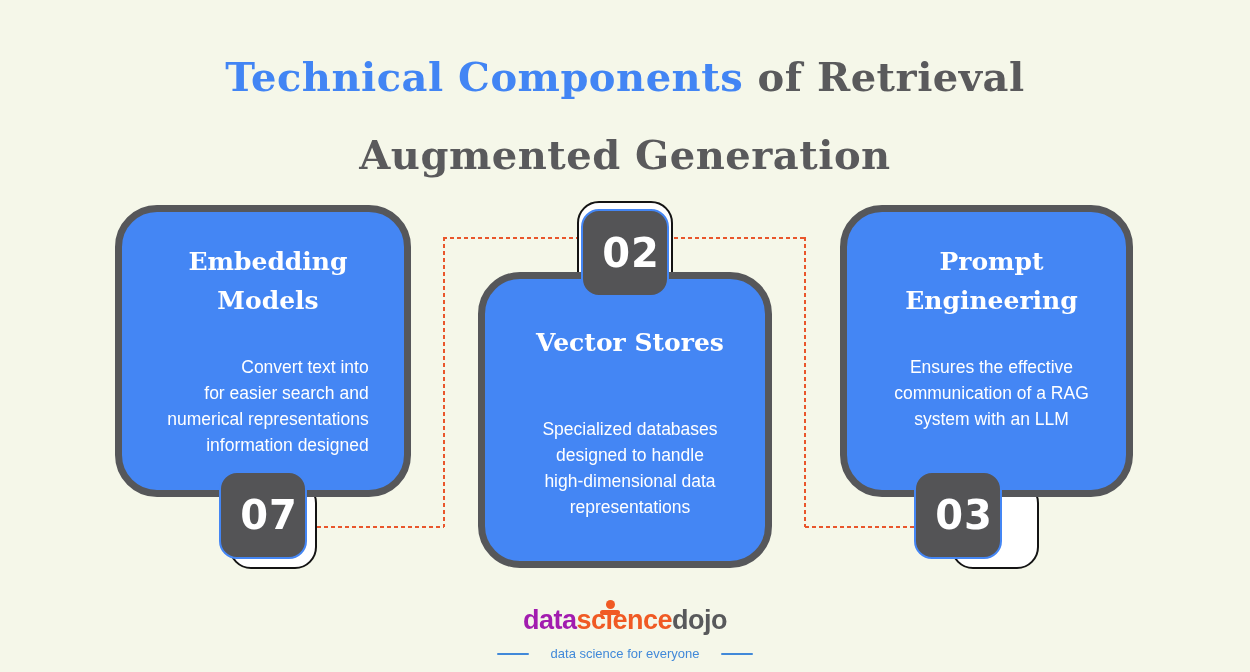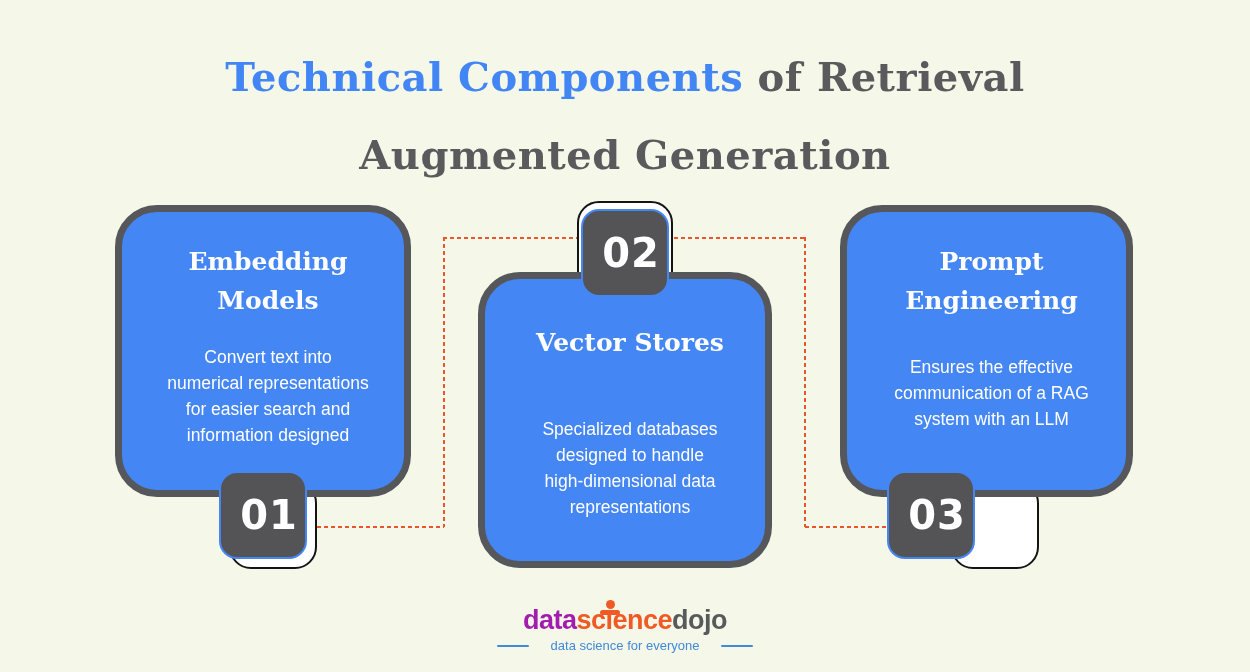--- a/index.html
+++ b/index.html
@@ -36,59 +36,59 @@
     display:flex;flex-direction:column;align-items:center;padding-left:10px;
   }
   .c1{left:115px;top:205px;width:296px;height:292px;padding-top:30px;}
   .c2{left:478px;top:272px;width:294px;height:296px;padding-top:44px;}
   .c3{left:840px;top:205px;width:293px;height:292px;padding-top:30px;}
   .card-title{
     font-family:"DejaVu Serif",serif;font-weight:bold;color:#ffffff;
     font-size:25px;line-height:39px;text-align:center;max-width:215px;
   }
   .card-desc{color:#ffffff;font-size:17.5px;line-height:26px;text-align:center;}
-  .c1 .card-desc{margin-top:24px;}
+  .c1 .card-desc{margin-top:34px;text-align:right;}
   .c2 .card-desc{margin-top:54px;}
   .c3 .card-desc{margin-top:34px;}
 
   
   .badge-backing{
     position:absolute;z-index:2;box-sizing:border-box;
     background:#ffffff;border:2px solid #141414;border-radius:22px;
   }
   .bk1{left:229px;top:481px;width:88px;height:88px;}
   .bk2{left:577px;top:201px;width:96px;height:96px;}
   .bk3{left:951px;top:481px;width:88px;height:88px;}
   .badge{
     position:absolute;z-index:4;box-sizing:border-box;width:88px;height:88px;
     background:#545456;border:2.5px solid #4486f4;border-radius:18px;
     display:flex;align-items:center;justify-content:center;
     color:#ffffff;font-family:"DejaVu Sans",sans-serif;font-weight:bold;
     font-size:40px;letter-spacing:1px;padding-left:12px;
   }
   .bd1{left:219px;top:471px;}
   .bd2{left:581px;top:209px;}
-  .bd3{left:887px;top:471px;}
+  .bd3{left:914px;top:471px;}
 
   
   .logo{position:absolute;left:0;right:0;top:604px;text-align:center;z-index:5;}
   .logo-word{
     font-family:"Liberation Sans",sans-serif;font-weight:bold;
     font-size:27px;line-height:32px;letter-spacing:-0.5px;
   }
   .lw-data{color:#a21caf;}
   .lw-science{color:#f05a24;}
   .lw-dojo{color:#58595b;}
   .sci-i{position:relative;display:inline-block;}
   .p-legs{position:absolute;left:-6px;top:6px;width:20px;height:4.5px;
     border-radius:2.5px;background:#f05a24;}
   .p-head{position:absolute;left:0px;top:-4px;width:9px;height:9px;
     border-radius:50%;background:#f05a24;}
   .logo-tagline{
-    margin-top:2px;color:#4189d9;font-size:13px;line-height:16px;
+    margin-top:10px;color:#4189d9;font-size:13px;line-height:16px;
     display:flex;align-items:center;justify-content:center;gap:22px;
   }
   .tag-line{display:inline-block;width:32px;height:2px;background:#4189d9;border-radius:1px;}
 </style>
 </head>
 <body>
 
 <div id="canvas">
 
   <h1 class="page-title"><span class="title-accent">Technical Components</span><span> of Retrieval Augmented Generation</span></h1>
@@ -100,22 +100,22 @@
   <div class="dash-h seg-br"></div>
 
   <div class="badge-backing bk1"></div>
   <div class="badge-backing bk2"></div>
   <div class="badge-backing bk3"></div>
 
   <div class="card c1">
     <div class="card-title">Embedding Models</div>
     <div class="card-desc">
       <div>Convert text into</div>
+      <div>for easier search and</div>
       <div>numerical representations</div>
-      <div>for easier search and</div>
       <div>information designed</div>
     </div>
   </div>
 
   <div class="card c3">
     <div class="card-title">Prompt Engineering</div>
     <div class="card-desc">
       <div>Ensures the effective</div>
       <div>communication of a RAG</div>
       <div>system with an LLM</div>
@@ -126,21 +126,21 @@
     <div class="card-title">Vector Stores</div>
     <div class="card-desc">
       <div>Specialized databases</div>
       <div>designed to handle</div>
       <div>high-dimensional data</div>
       <div>representations</div>
     </div>
   </div>
 
   <div class="badge bd1">
-      <span>01</span>
+      <span>07</span>
     </div>
   <div class="badge bd2">
       <span>02</span>
     </div>
   <div class="badge bd3">
       <span>03</span>
     </div>
 
   <div class="logo">
     <div class="logo-word"><span class="lw-data">data</span><span class="lw-science"><span>sc</span><span class="sci-i"><span>ı</span><span class="p-legs"></span><span class="p-head"></span></span><span>ence</span></span><span class="lw-dojo">dojo</span></div>

